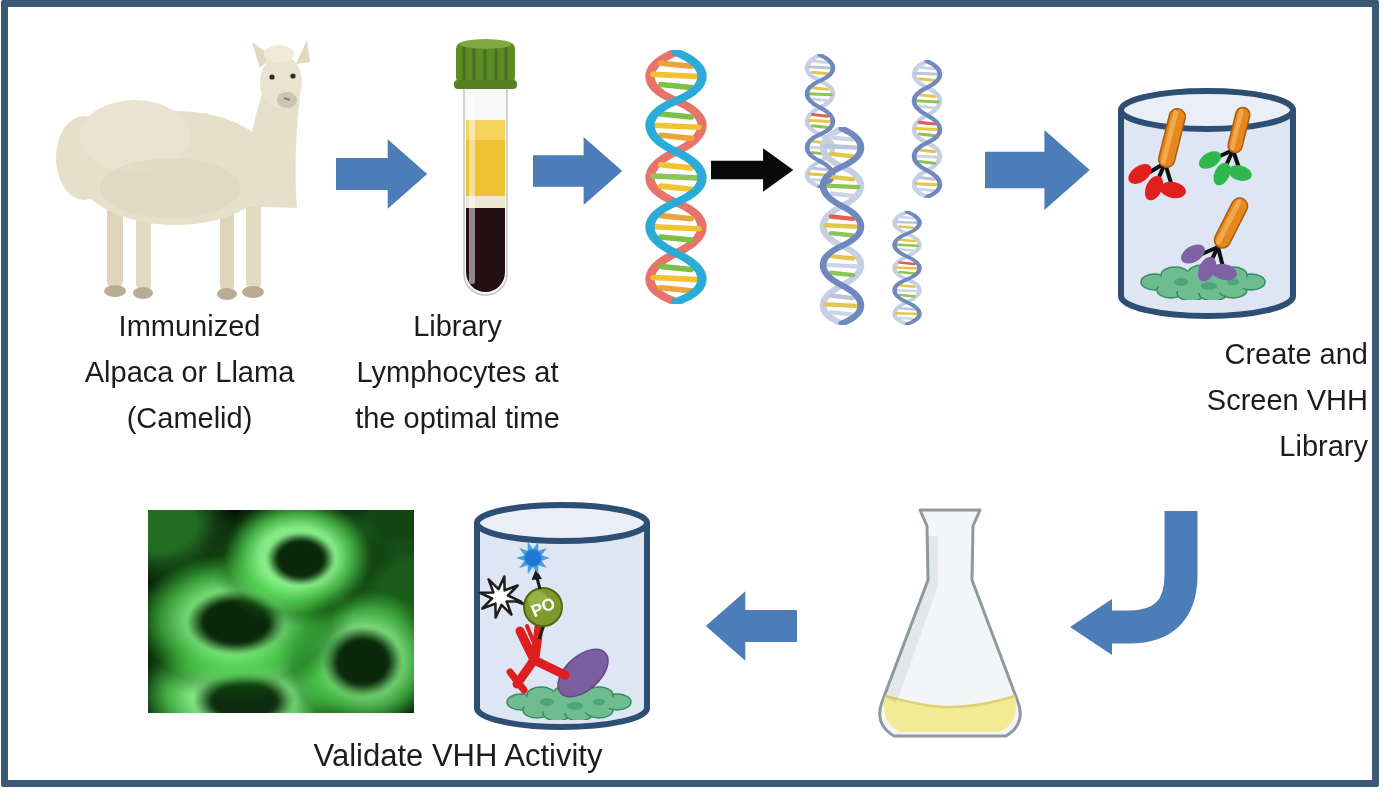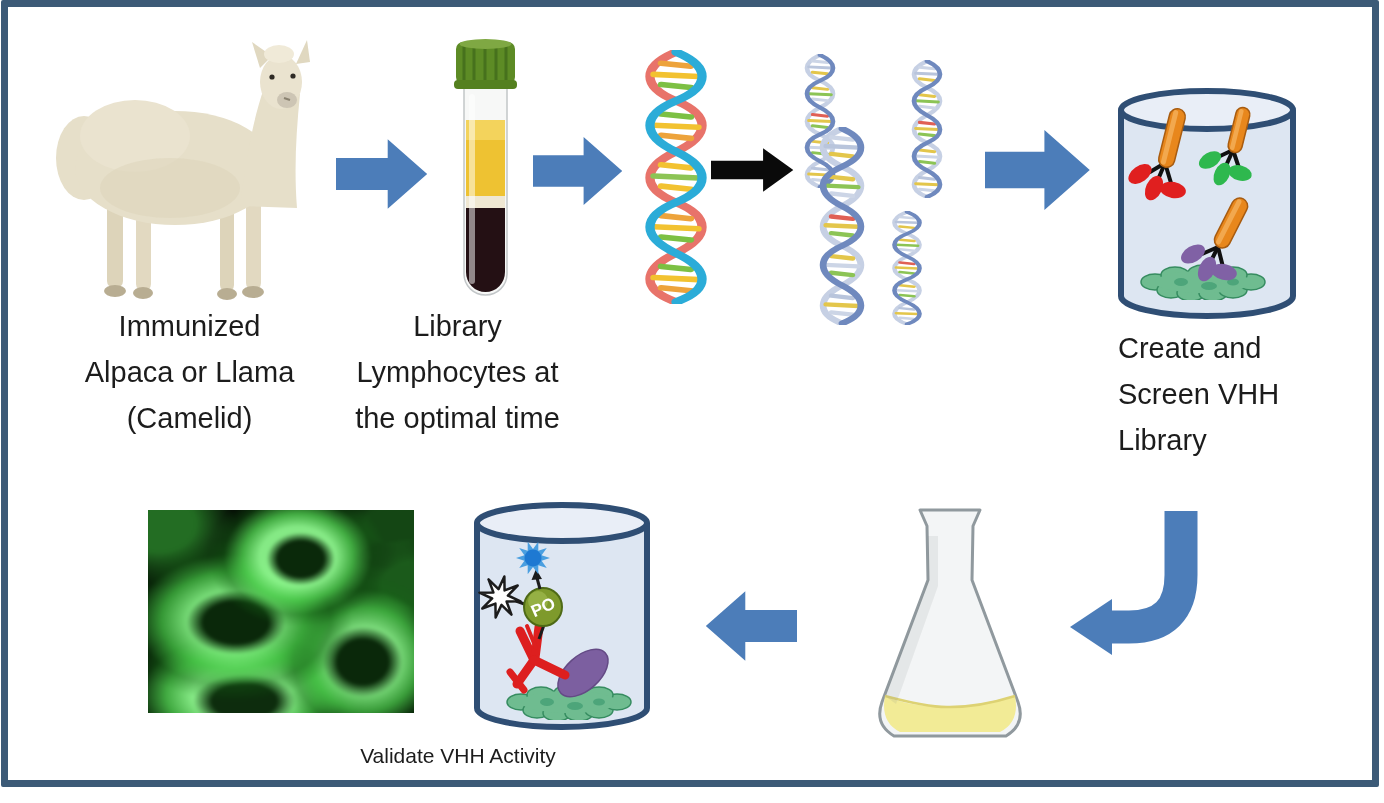--- a/index.html
+++ b/index.html
@@ -4,21 +4,21 @@
 <style>
   html,body{margin:0;padding:0;background:#fff;}
   .canvas{position:relative;width:1384px;height:803px;background:#ffffff;
           font-family:"Liberation Sans",sans-serif;overflow:hidden;}
   .frame{position:absolute;left:1px;top:0px;width:1378px;height:787px;
          border:7px solid #3c5a77;border-radius:2px;box-sizing:border-box;}
   .abs{position:absolute;}
   .caption{position:absolute;white-space:pre-line;color:#1c1c1c;
            font-size:29px;line-height:46px;font-weight:400;}
   .caption.center{text-align:center;}
-  .caption.left{text-align:left;}
+  .caption.left{text-align:right;margin-top:6px;}
   .micrograph{position:absolute;left:148px;top:510px;width:266px;height:203px;
               overflow:hidden;background:#030903;}
   .micrograph .blobs{position:absolute;inset:-8px;filter:blur(1.5px);
     background-color:#030903;
     background-image:
       radial-gradient(ellipse 44px 34px at 57% 26%, rgba(6,34,6,.97) 0 52%, rgba(6,34,6,0) 78%),
       radial-gradient(ellipse 100px 78px at 56% 25%, rgba(140,245,140,.95) 0 38%, rgba(80,210,80,.8) 55%, rgba(25,105,25,.4) 74%, rgba(0,25,0,0) 90%),
       radial-gradient(ellipse 62px 40px at 34% 55%, rgba(6,34,6,.97) 0 52%, rgba(6,34,6,0) 80%),
       radial-gradient(ellipse 130px 88px at 33% 54%, rgba(130,240,130,.9) 0 35%, rgba(70,200,70,.75) 55%, rgba(20,95,20,.35) 75%, rgba(0,25,0,0) 92%),
       radial-gradient(ellipse 50px 44px at 79% 73%, rgba(6,34,6,.97) 0 50%, rgba(6,34,6,0) 80%),
@@ -303,15 +303,15 @@
     </g>
     <g transform="translate(63,60)">
       <polygon points="17,0 8.6,2.8 13.8,10 5.3,7.3 5.3,16.2 0,9 -5.3,16.2 -5.3,7.3 -13.8,10 -8.6,2.8 -17,0 -8.6,-2.8 -13.8,-10 -5.3,-7.3 -5.3,-16.2 0,-9 5.3,-16.2 5.3,-7.3 13.8,-10 8.6,-2.8" fill="#4a9fe0"></polygon>
       <circle cx="0" cy="0" r="8.5" fill="#1e79d2"></circle>
     </g>
   </svg>
 
   <div class="micrograph">
     <div class="blobs"></div>
   </div>
-  <div class="caption center" style="left:228px;top:733px;width:460px;font-size:21px">Validate VHH Activity</div>
+  <div class="caption center" style="left:228px;top:733px;width:460px;font-size:31px">Validate VHH Activity</div>
 
 </div>
 
 </body></html>

